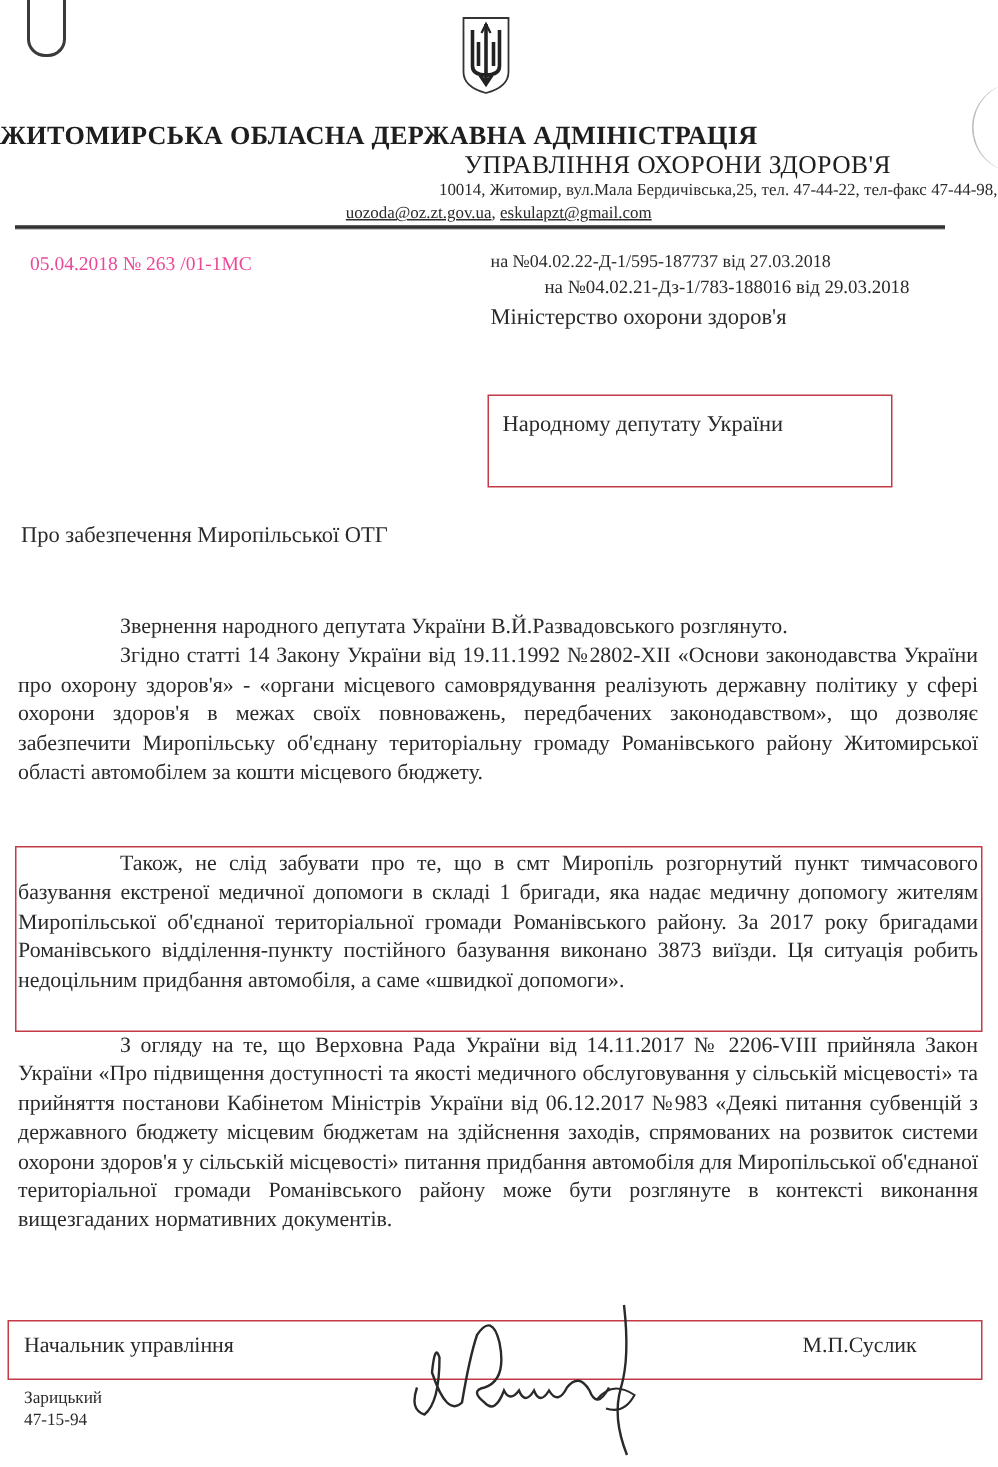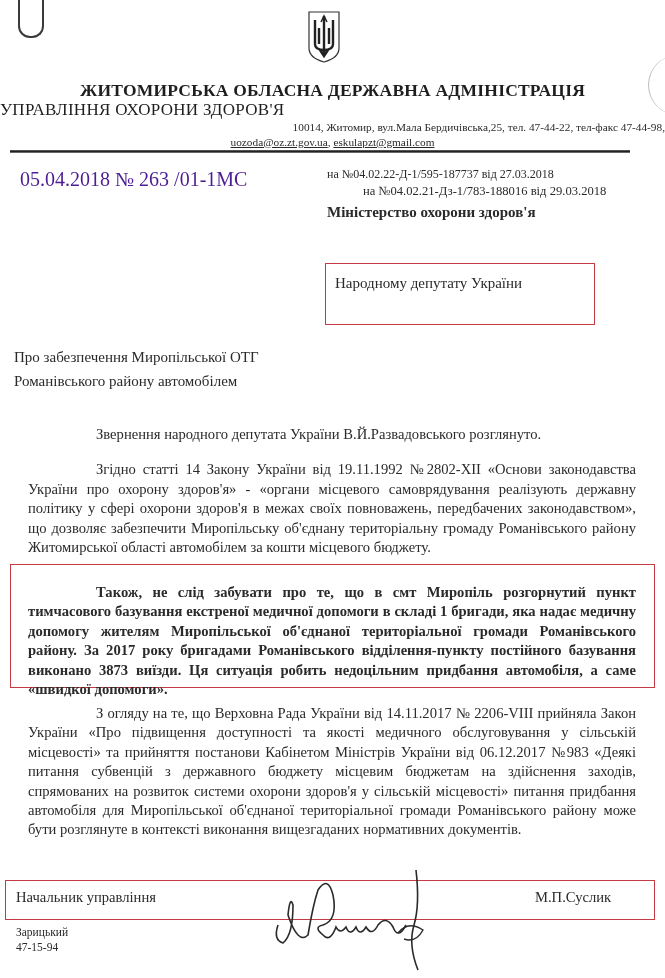--- a/index.html
+++ b/index.html
@@ -11,53 +11,53 @@
     .clip-mark {
       left: 18px; top: -10px; width: 22px; height: 46px;
       border: 2px solid #3a3a3a; border-top: none; border-radius: 0 0 12px 12px;
     }
     .edge-mark {
       left: 648px; top: 55px; width: 30px; height: 60px;
       border-left: 1px solid #bdbdbd; border-radius: 30px 0 0 30px;
     }
     .emblem { left: 307px; top: 10px; width: 34px; height: 54px; }
     .h1 {
-      left: 0; width: 665px; top: 80px; text-align: center;
+      left: 0; width: 665px; top: 80px; text-align: left;
       font-size: 17.5px; font-weight: bold; letter-spacing: 0.2px; color: #1e1e1e;
     }
     .h2 {
-      left: 0; width: 594px; top: 100px; text-align: left;
+      left: 0; width: 594px; top: 100px; text-align: right;
       font-size: 17px; letter-spacing: 0.3px; color: #1e1e1e;
     }
     .addr {
       left: 0; width: 665px; top: 121px; text-align: right; font-size: 11.3px;
     }
     .emails {
       left: 0; width: 665px; top: 136px; text-align: center; font-size: 11.3px;
     }
     .emails span { text-decoration: underline; }
     .rule {
       left: 10px; width: 620px; top: 150px; height: 3px;
       background: linear-gradient(#6a6a6a, #222 50%, #8a8a8a);
     }
-    .regno { left: 20px; top: 168px; font-size: 20px; color: #4c1d95; text-align: center; }
+    .regno { left: 20px; top: 168px; font-size: 13px; color: #ec4899; text-align: center; }
     .ref1 { left: 327px; top: 167px; font-size: 12px; }
     .ref2 { left: 327px; top: 184px; font-size: 12.6px; margin-left: 36px; }
-    .ministry { left: 327px; top: 200px; font-size: 15px; line-height: 25px; width: 300px; font-weight: bold; }
+    .ministry { left: 327px; top: 200px; font-size: 15px; line-height: 25px; width: 300px; }
     .redbox { border: 1.5px solid #c43a45; }
     .box-addressee { left: 325px; top: 263px; width: 268px; height: 60px; }
     .addressee { left: 335px; top: 272px; font-size: 15px; line-height: 22px; }
     .subject { left: 14px; top: 334px; font-size: 15px; line-height: 23.5px; width: 300px; margin-top: 12px; }
     .body-text {
       left: 12px; width: 640px; font-size: 14.6px; line-height: 19.4px; text-align: justify;
     }
-    .body-text p { margin: 16px; text-indent: 68px; }
+    .body-text p { margin: 0; text-indent: 68px; }
     .p1 { top: 409px; }
     .box-middle { left: 10px; top: 564px; width: 643px; height: 122px; }
-    .p3 { top: 567px; font-weight: bold; }
+    .p3 { top: 567px; }
     .p4 { top: 688px; }
     .box-sign { left: 5px; top: 880px; width: 648px; height: 38px; }
     .sign-title { left: 16px; top: 889px; font-size: 14.6px; }
     .sign-name { left: 535px; top: 889px; font-size: 14.6px; }
     .signature { left: 268px; top: 865px; width: 160px; height: 110px; }
     .executor { left: 16px; top: 925px; font-size: 11.5px; line-height: 15px; }
   </style>
 </head>
 <body>
 
@@ -85,21 +85,20 @@
   <div>Міністерство охорони здоров'я</div>
 </div>
 
 <div class="abs redbox box-addressee"></div>
 <div class="abs addressee">
   <div>Народному депутату України</div>
 </div>
 
 <div class="abs subject">
   <div>Про забезпечення Миропільської ОТГ</div>
-  <div>Романівського району  автомобілем</div>
 </div>
 
 <div class="abs body-text p1">
   <p>Звернення народного депутата України В.Й.Развадовського розглянуто.</p>
   <p>Згідно статті 14 Закону України від 19.11.1992 №2802-XII «Основи законодавства України про охорону здоров'я» - «органи місцевого самоврядування реалізують державну політику у сфері охорони здоров'я в межах своїх повноважень, передбачених законодавством», що дозволяє забезпечити Миропільську об'єднану територіальну громаду Романівського району Житомирської області автомобілем за кошти місцевого бюджету.</p>
 </div>
 
 <div class="abs redbox box-middle"></div>
 <div class="abs body-text p3">
   <p>Також, не слід забувати про те, що в смт Миропіль розгорнутий пункт тимчасового базування екстреної медичної допомоги в складі 1 бригади, яка надає медичну допомогу жителям Миропільської об'єднаної територіальної громади Романівського району. За 2017 року бригадами Романівського відділення-пункту постійного базування виконано 3873 виїзди. Ця ситуація робить недоцільним придбання автомобіля, а саме «швидкої допомоги».</p>

